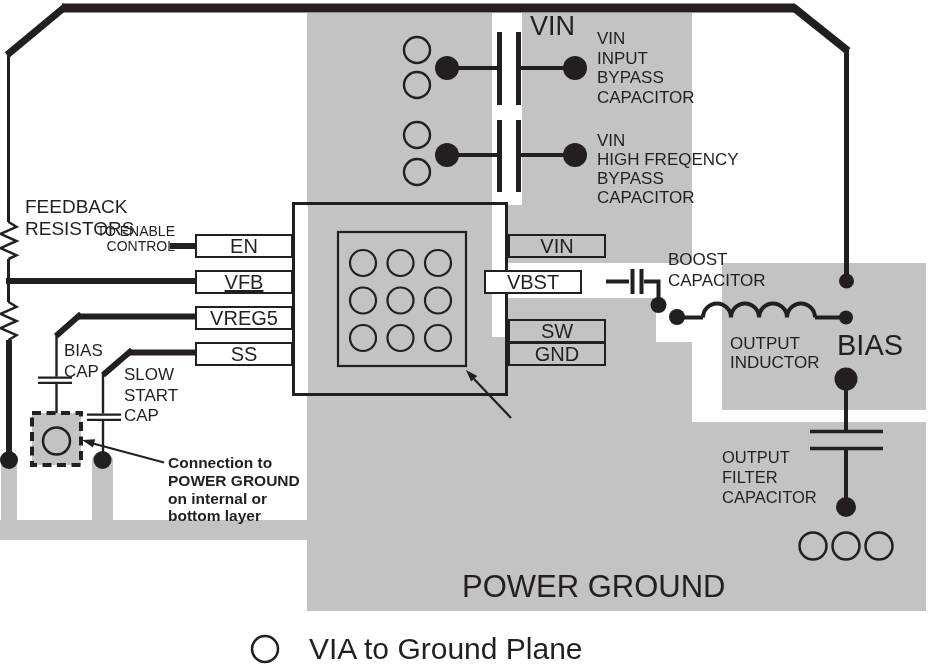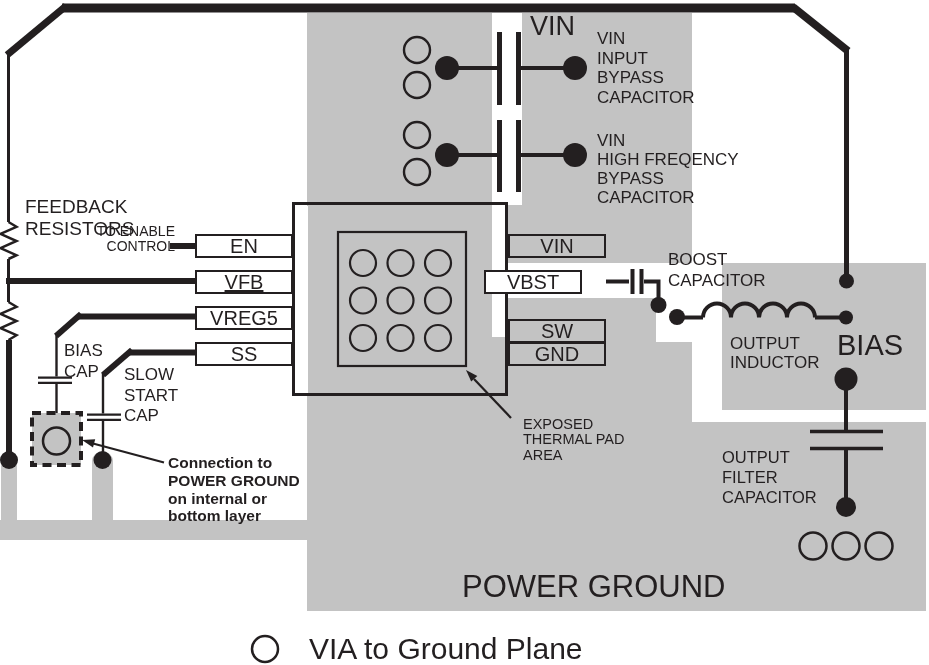--- a/index.html
+++ b/index.html
@@ -194,23 +194,20 @@
   <div class="lbl" style="left:64px;top:341px;font-size:17px;line-height:20.5px;">BIAS
 CAP</div>
   <div class="lbl" style="left:124px;top:365px;font-size:17px;line-height:20.5px;">SLOW
 START
 CAP</div>
   <div class="lbl" style="left:168px;top:454px;font-size:15.5px;line-height:17.8px;font-weight:bold;">Connection to
 POWER GROUND
 on internal or
 bottom layer</div>
   <div class="lbl" style="left:462px;top:570px;font-size:31px;line-height:33px;">POWER GROUND</div>
-  <div class="lbl" style="left:523px;top:417px;font-size:14.5px;line-height:15.3px;">EXPOSED
-THERMAL PAD
-AREA</div>
   <div class="lbl" style="left:668px;top:250px;font-size:17px;line-height:20.5px;">BOOST
 CAPACITOR</div>
   <div class="lbl" style="left:730px;top:334px;font-size:17px;line-height:19px;">OUTPUT
 INDUCTOR</div>
   <div class="lbl" style="left:837px;top:330px;font-size:29px;line-height:31px;">BIAS</div>
   <div class="lbl" style="left:722px;top:447px;font-size:16.5px;line-height:20px;">OUTPUT
 FILTER
 CAPACITOR</div>
   <div class="lbl" style="left:309px;top:633px;font-size:30px;line-height:32px;">VIA to Ground Plane</div>
 

